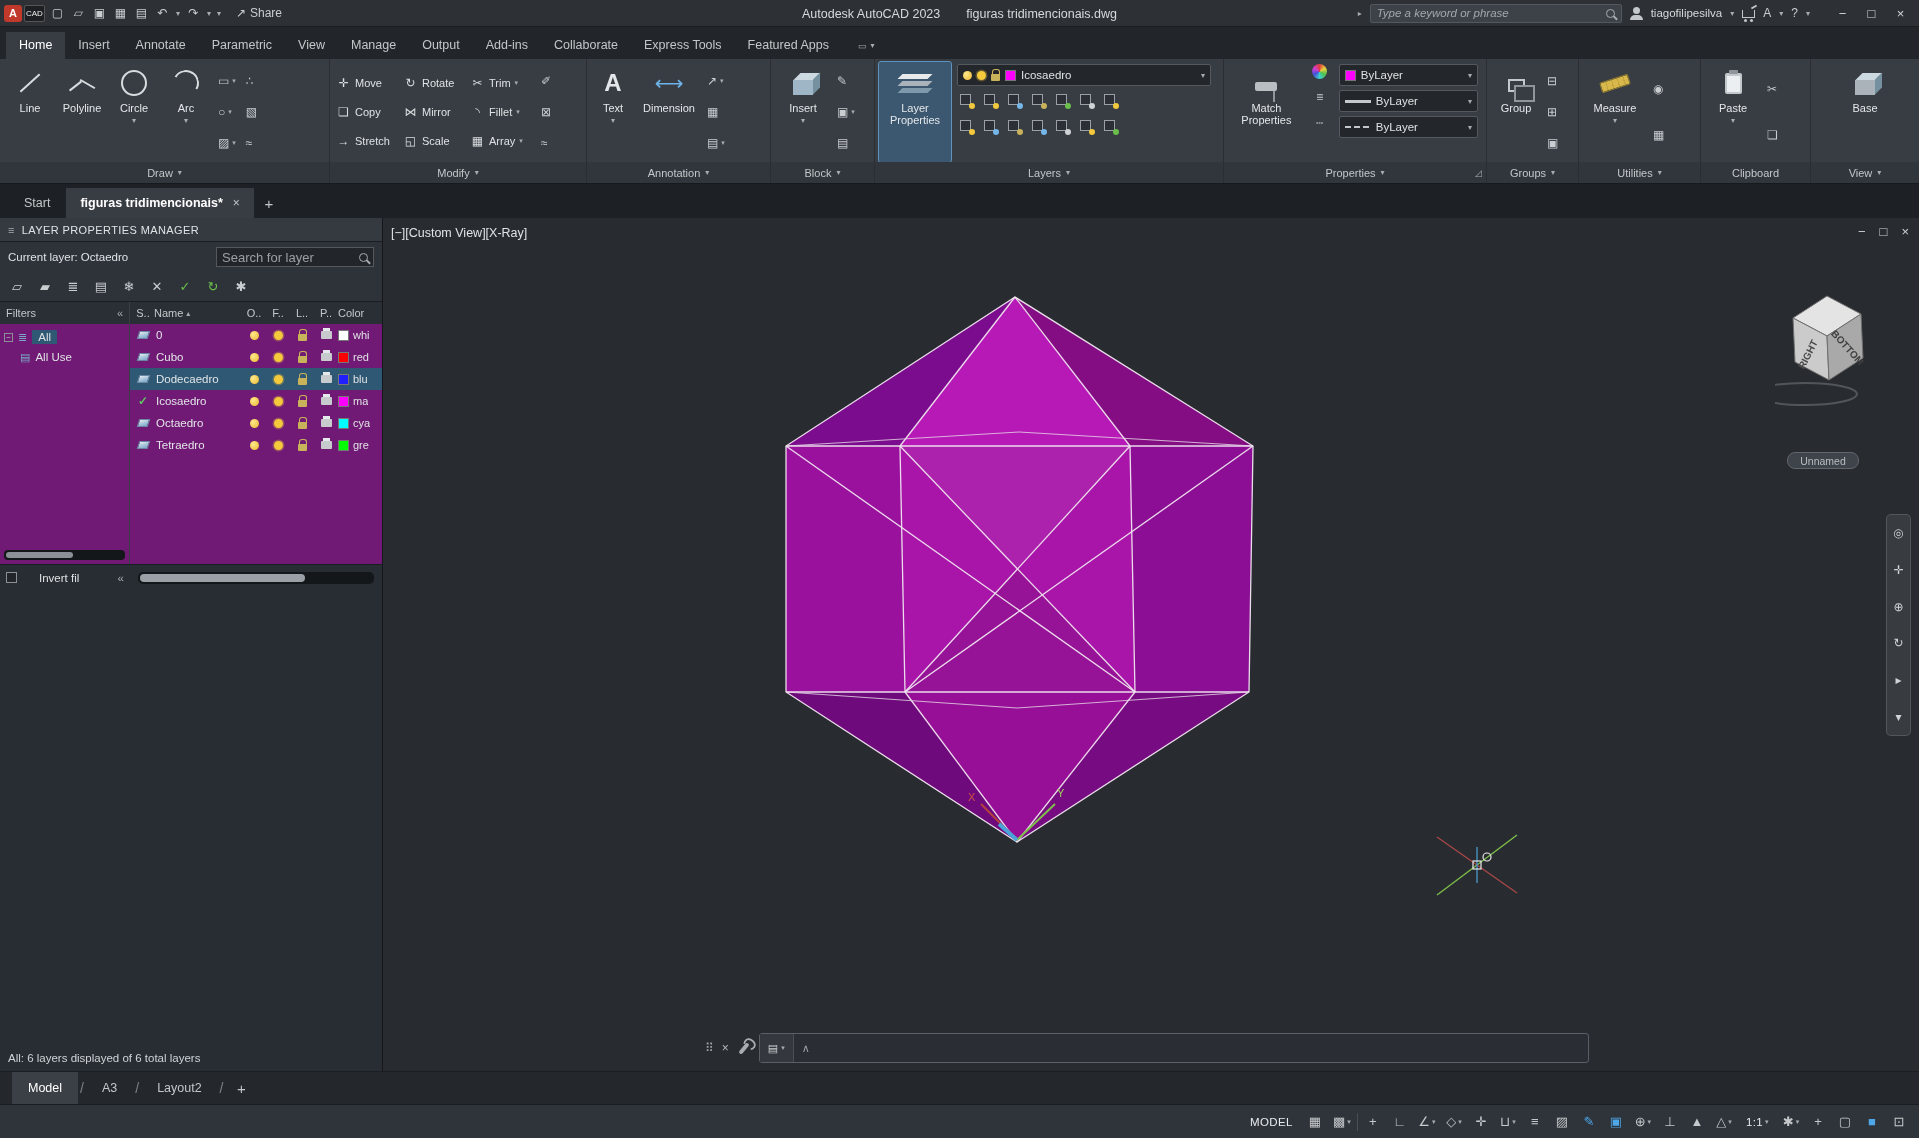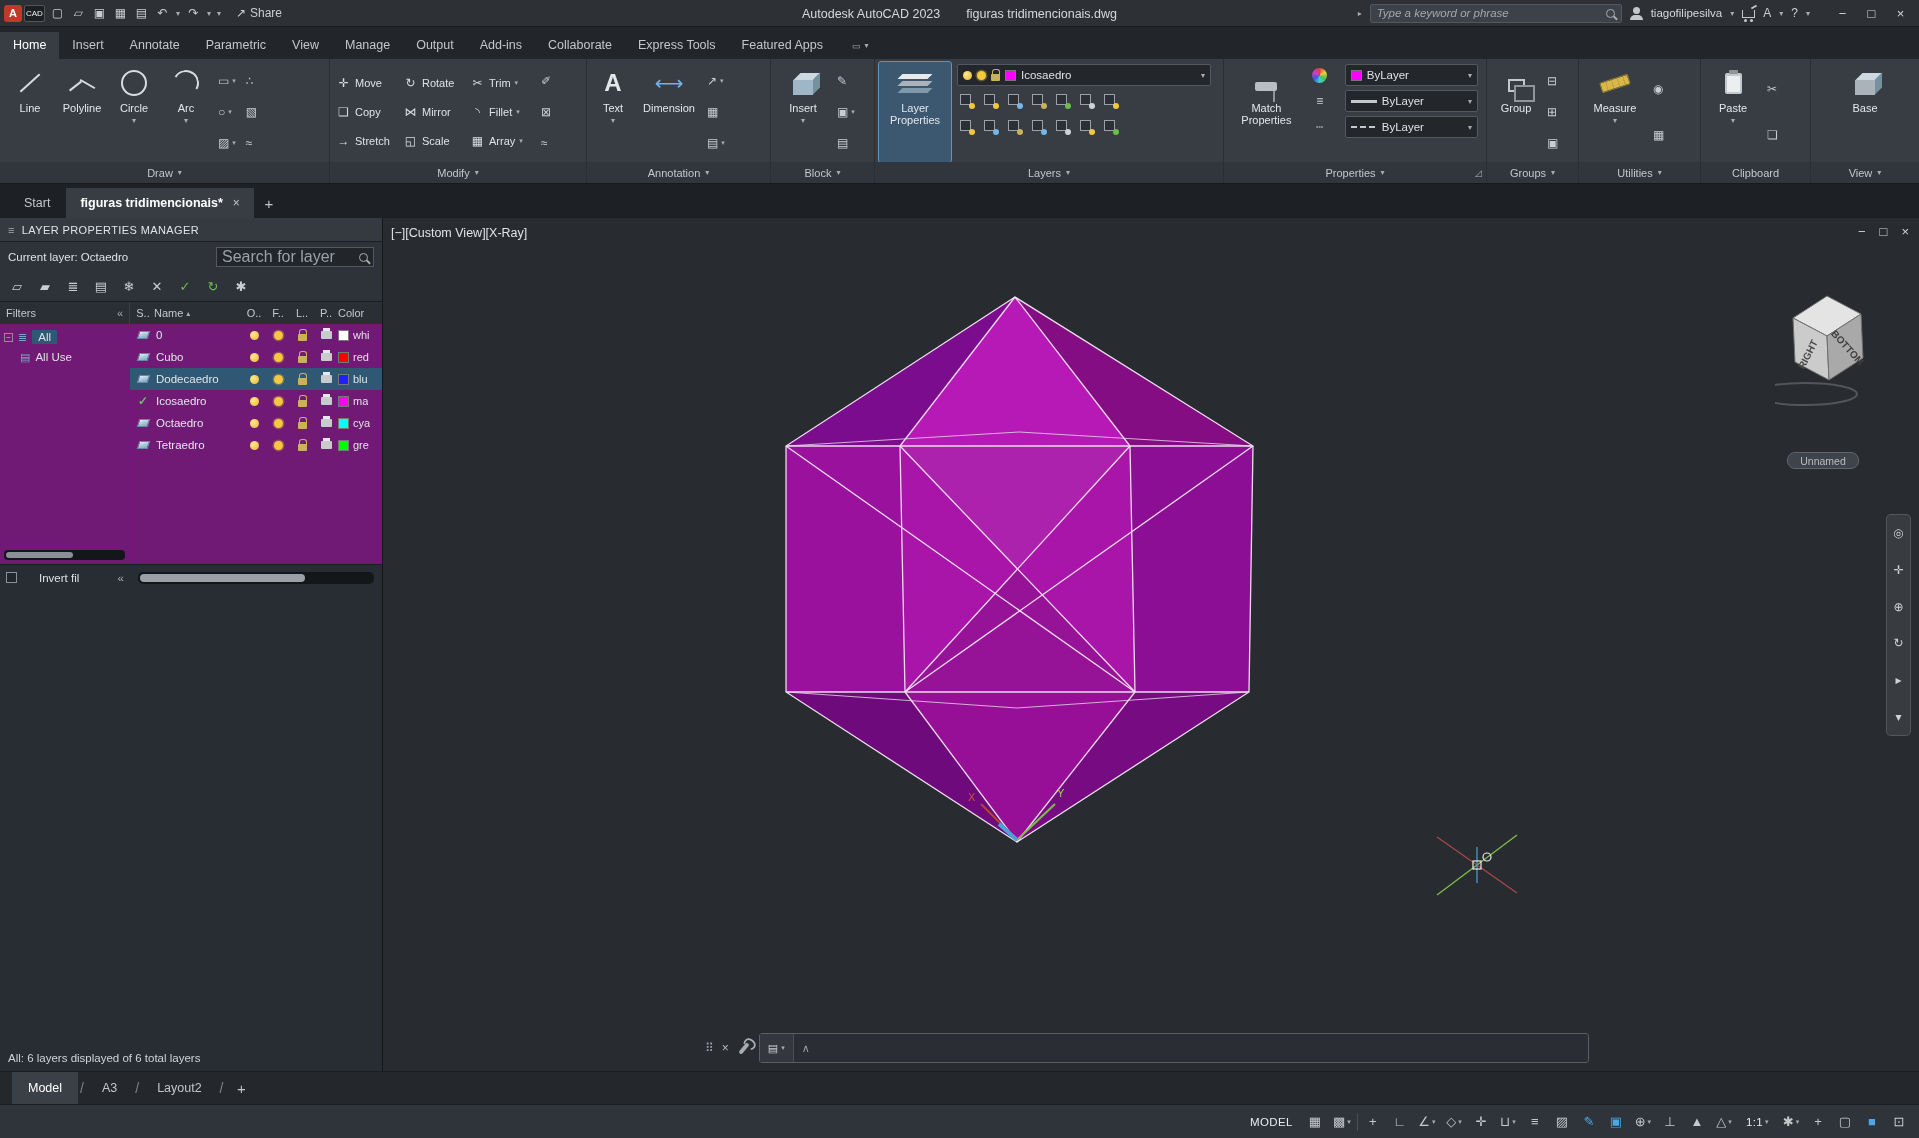--- a/index.html
+++ b/index.html
@@ -27,21 +27,21 @@
 .username{font-size:11.5px;color:#d6d9db}
 .ic-cart{width:13px;height:8px;border:1.5px solid #c3c8cc;border-top:none;position:relative;margin-top:2px}
 .ic-cart::before{content:"";position:absolute;top:-4px;right:-3px;width:6px;height:2px;background:#c3c8cc;transform:rotate(-30deg)}
 .ic-cart::after{content:"";position:absolute;left:1px;bottom:-5px;width:3px;height:3px;border-radius:50%;background:#c3c8cc;box-shadow:6px 0 0 #c3c8cc}
 .tbglyph{color:#c9cdd0;font-size:12px}
 .tb-caret{font-size:8px;color:#a7acb1}
 .winbtns{display:flex;align-items:center;margin-left:10px}
 .winbtn{width:29px;height:26px;display:flex;align-items:center;justify-content:center;color:#d6d9db;font-size:13px}
 
 
-.tabrow{height:32px;background:#22262a;display:flex;align-items:flex-end;flex:0 0 32px;}
+.tabrow{height:32px;background:#22262a;display:flex;align-items:flex-end;flex:0 0 32px;padding-left:6px}
 .rtab{height:27px;line-height:27px;padding:0 13px;font-size:12.5px;color:#c3c7ca;cursor:default;white-space:nowrap}
 .rtab.active{background:#383d44;color:#fff}
 .ribbon-display{display:flex;align-items:center;gap:4px;height:27px;margin-left:16px;color:#a7acb1}
 .ribbon-display .b1{font-size:9px}.ribbon-display .b2{font-size:8px}
 
 
 .ribbon{height:125px;flex:0 0 125px;background:#383d44;display:flex;border-bottom:1px solid #17191c}
 .panel{display:flex;flex-direction:column;border-right:1px solid #2a2e33;height:100%}
 .pbody{flex:1;display:flex;align-items:stretch;padding:3px 4px 0 4px;gap:2px}
 .plabel{height:21px;background:#31363c;display:flex;align-items:center;justify-content:center;gap:5px;font-size:11px;color:#c3c7ca;position:relative}
@@ -93,42 +93,42 @@
 .ltline{width:26px;height:2px;background:repeating-linear-gradient(90deg,#c3c8cc 0 6px,transparent 6px 9px);flex:0 0 auto}
 .dot-y{width:9px;height:9px;border-radius:50%;background:radial-gradient(circle at 35% 35%,#ffe98c,#e8b62c);flex:0 0 auto}
 .ic-lock{width:9px;height:7px;background:#c9b35a;border-radius:1px;position:relative;margin-top:4px;flex:0 0 auto}
 .ic-lock::before{content:"";position:absolute;top:-5px;left:1px;width:6px;height:5px;border:1.5px solid #c9b35a;border-bottom:none;border-radius:3px 3px 0 0}
 .ltoolrow{display:flex;gap:8px;align-items:center;height:22px;padding-left:2px}
 .ltool{width:16px;height:16px;position:relative}
 .ltool .lt-base{position:absolute;left:1px;top:1px;width:11px;height:11px;border:1px solid #9aa0a5;background:#2c3036}
 .ltool .lt-dot{position:absolute;right:0;bottom:0;width:6px;height:6px;border-radius:50%}
 .lay-right{display:flex;flex-direction:column;gap:4px;padding:2px 4px;width:262px}
 .prop-right{display:flex;flex-direction:column;gap:4px;padding:2px 4px;width:178px}
-.prow{display:flex;align-items:center;gap:16px}
+.prow{display:flex;align-items:flex-start;gap:10px}
 .prow .combo{flex:1}
 .propicon{width:18px;display:flex;justify-content:center;color:#c9cdd0;font-size:12px}
 
 
 .filetabs{height:34px;flex:0 0 34px;background:#1d2024;display:flex;align-items:flex-end;padding-left:10px;gap:2px}
 .ftab{height:30px;display:flex;align-items:center;padding:0 14px;gap:10px;font-size:12.5px;color:#c3c7ca}
 .ftab.active{background:#383d44;color:#fff;font-weight:bold}
 .ftab .x{font-size:12px;color:#c3c7ca;font-weight:normal}
 .ftab-new{width:26px;height:30px;display:flex;align-items:center;justify-content:center;color:#c3c7ca;font-size:15px}
 
 
 .main{flex:1;display:flex;min-height:0}
 
 
 .palette{width:383px;flex:0 0 383px;background:#282d33;display:flex;flex-direction:column;border-right:1px solid #15171a}
 .pheader{height:24px;background:#343a40;display:flex;align-items:center;gap:7px;padding:0 8px;font-size:11px;letter-spacing:.4px;color:#dfe2e4;border-bottom:1px solid #1b1e21}
 .pheader .mg{color:#a7acb1;font-size:11px}
 .pcurrent{height:30px;display:flex;align-items:center;gap:8px;padding:0 8px;background:#2e333a}
 .pcurrent .cl{flex:1;font-size:11.5px;color:#dfe2e4;white-space:nowrap}
 .psearch{width:158px;height:20px;background:#22262b;border:1px solid #55595e;display:flex;align-items:center;padding:0 5px;gap:5px}
-.psearch .ph{flex:1;color:#9aa0a5;font-size:16px;white-space:nowrap;overflow:hidden}
+.psearch .ph{flex:1;color:#9aa0a5;font-size:13px;white-space:nowrap;overflow:hidden}
 .ptoolbar{height:30px;display:flex;align-items:center;gap:10px;padding:0 8px;background:#2e333a;border-bottom:1px solid #1b1e21}
 .ptool{min-width:18px;height:20px;display:flex;align-items:center;justify-content:center;font-size:13px;color:#c9cdd0}
 .pmain{height:262px;display:flex;background:#701a75}
 .fcol{width:130px;flex:0 0 130px;border-right:1px solid #3a3f45;display:flex;flex-direction:column}
 .fhead{height:22px;display:flex;align-items:center;padding:0 6px;background:#2a2f35;font-size:11px;color:#c3c7ca}
 .fhead .ll{margin-left:auto;color:#a7acb1}
 .ftree{flex:1;padding-top:3px}
 .titem{height:20px;display:flex;align-items:center;gap:5px;padding:0 4px;font-size:11.5px;color:#dfe2e4}
 .titem.ind{margin-left:16px}
 .titem.sel .tlabel{background:#2e5873;padding:1px 6px}

